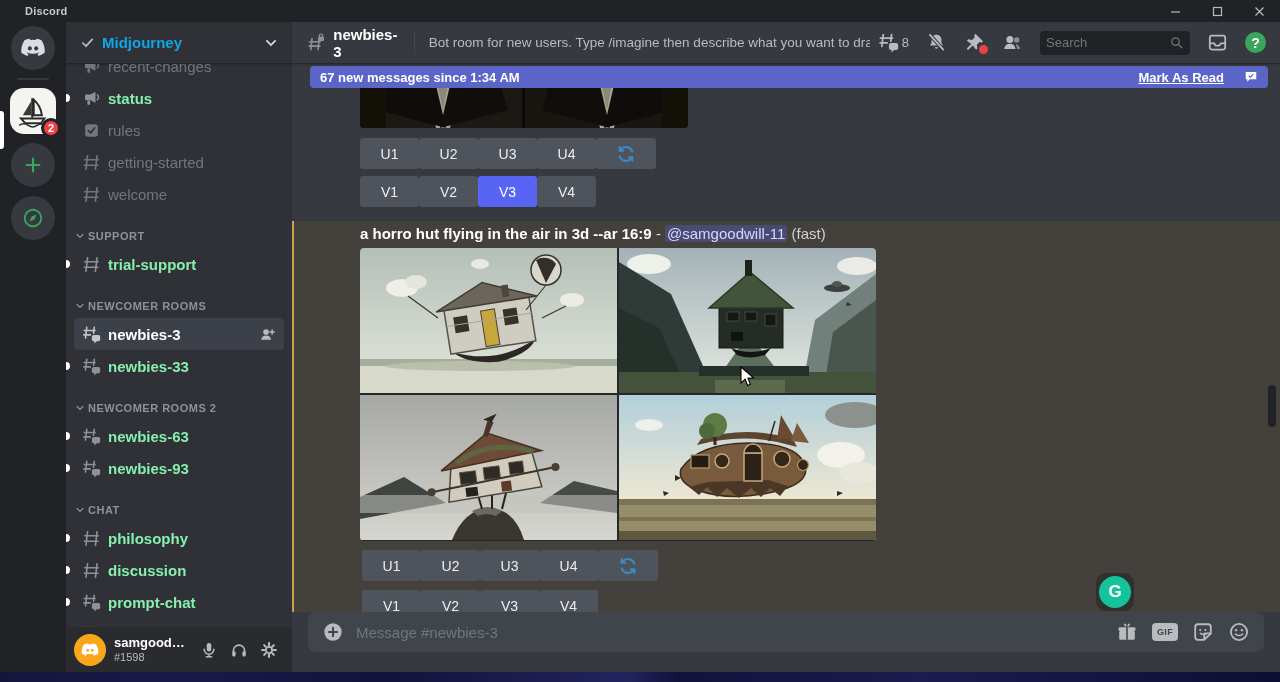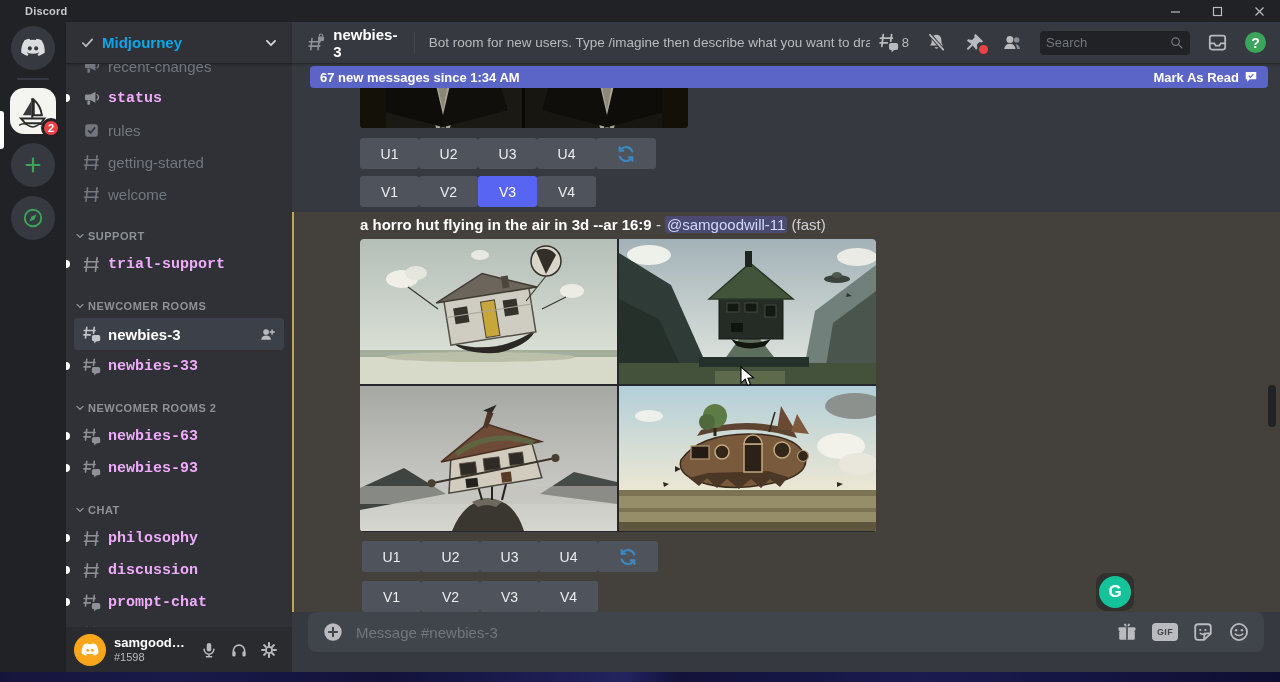--- a/index.html
+++ b/index.html
@@ -29,21 +29,21 @@
   .badge { position:absolute; right:-5px; bottom:-4px; min-width:20px; height:20px; background:#ed4245; border:3px solid #202225; border-radius:10px; color:#fff; font-size:11px; font-weight:700; display:flex; align-items:center; justify-content:center; padding:0 3px; }
   .rail-btn { width:44px; height:44px; border-radius:50%; background:#36393f; display:flex; align-items:center; justify-content:center; margin-top:9px; }
 
   
   .panel { width:226px; background:#2f3136; display:flex; flex-direction:column; flex:none; position:relative; }
   .guild-header { height:42px; flex:none; display:flex; align-items:center; gap:7px; padding:13px 14px; border-bottom:1px solid rgba(0,0,0,.28); box-shadow:0 1px 2px rgba(0,0,0,.2); color:#0ea5e9; font-size:15px; font-weight:700; }
   .guild-header .gh-chev { margin-left:auto; color:#dcddde; }
   .chan-list { flex:1; overflow:hidden; padding:8px 8px 0; }
   .chan { height:32px; display:flex; align-items:center; gap:7px; padding:0 8px; border-radius:4px; color:#72767d; font-size:15px; font-weight:500; position:relative; }
   .chan .cicon { width:19px; height:19px; color:#72767d; flex:none; }
-  .chan.unread { color:#f0abfc; font-weight:600;font-family:Liberation Mono, monospace; }
+  .chan.unread { color:#86efac; font-weight:600; }
   .chan.unread .cicon { color:#8e9297; }
   .chan.unread::before { content:""; position:absolute; left:-8px; top:12px; width:4px; height:8px; border-radius:0 4px 4px 0; background:#fff; }
   .chan.selected { background:#3c4048; color:#fff; font-weight:600; }
   .chan.selected .cicon { color:#c3c6cb; }
   .chan .invite { margin-left:auto; width:17px; height:17px; color:#b9bbbe; }
   .chan.first { margin-top:-22px; }
   .clabel { white-space:nowrap; overflow:hidden; text-overflow:ellipsis; }
   .cat { display:flex; align-items:center; gap:3px; color:#8e9297; font-size:11px; font-weight:700; letter-spacing:.5px; margin-top:14px; height:24px; padding-left:1px; }
   .cat svg { width:10px; height:10px; }
 
@@ -69,32 +69,32 @@
   .tcount { font-size:13px; color:#b9bbbe; margin-left:3px; }
   .pin-dot { position:absolute; right:-3px; bottom:-1px; width:9px; height:9px; border-radius:50%; background:#ed4245; }
   .searchbox { width:150px; height:24px; background:#202225; border-radius:4px; display:flex; align-items:center; padding:0 6px; }
   .searchbox input { flex:1; background:transparent; border:0; outline:0; color:#ef4444; font-size:13px; font-family:inherit; min-width:0; }
   .searchbox input::placeholder { color:#72767d; }
   .searchbox svg { width:15px; height:15px; color:#72767d; flex:none; }
   .help-circle { width:21px; height:21px; border-radius:50%; background:#3ba55c; color:#fff; font-size:14px; font-weight:700; display:flex; align-items:center; justify-content:center; }
 
   .messages { flex:1; position:relative; overflow:hidden; }
   .notice { position:absolute; top:2px; left:18px; right:12px; height:22px; background:#5b65c7; border-radius:4px; display:flex; align-items:center; padding:0 10px; z-index:5; color:#fff; font-size:13px; font-weight:600; }
-  .notice .mar { margin-left:auto; display:flex; align-items:center; gap:5px; font-weight:700; }
+  .notice .mar { margin-left:auto; display:flex; align-items:center; gap:20px; font-weight:700;text-decoration:underline; }
   .notice .mar svg { width:14px; height:14px; }
 
   .m1-img { width:328px; height:60px; margin:4px 0 0 68px; border-radius:0 0 4px 4px; overflow:hidden; }
   .btn-row { display:flex; margin-left:68px; margin-top:10px; }
   .btn-row.v { margin-top:7px; }
   .mbtn { width:59px; height:31px; border:0; border-radius:3px; background:#4f545c; color:#eceef0; font-size:14px; font-weight:500; font-family:inherit; display:flex; align-items:center; justify-content:center; }
   .mbtn.primary { background:#5865f2; color:#fff; }
   .mbtn.reroll { width:60px; }
   .mbtn.reroll svg { width:20px; height:20px; }
 
-  .msg2 { margin-top:5px; padding:4px 0 6px 66px; border-left:2px solid #c9a24b; background:rgba(250,166,26,.07); }
+  .msg2 { margin-top:14px; padding:4px 0 6px 66px; border-left:2px solid #c9a24b; background:rgba(250,166,26,.07); }
   .prompt-line { font-size:15px; line-height:18px; color:#fff; }
   .prompt-line .p { font-weight:700; }
   .prompt-line .sep { color:#dcddde; font-weight:400; }
   .mention { background:rgba(88,101,242,.3); color:#d4d9fc; border-radius:3px; padding:0 2px; font-weight:500; }
   .mode { color:#cfd1d4; font-weight:400; }
   .grid { width:516px; height:293px; margin-top:5px; display:grid; grid-template-columns:257px 257px; grid-template-rows:145px 145px; gap:1.5px; background:#26272b; border-radius:4px; overflow:hidden; }
   .cell { position:relative; }
   .msg2 .btn-row { margin-left:2px; margin-top:9px; }
 
   

